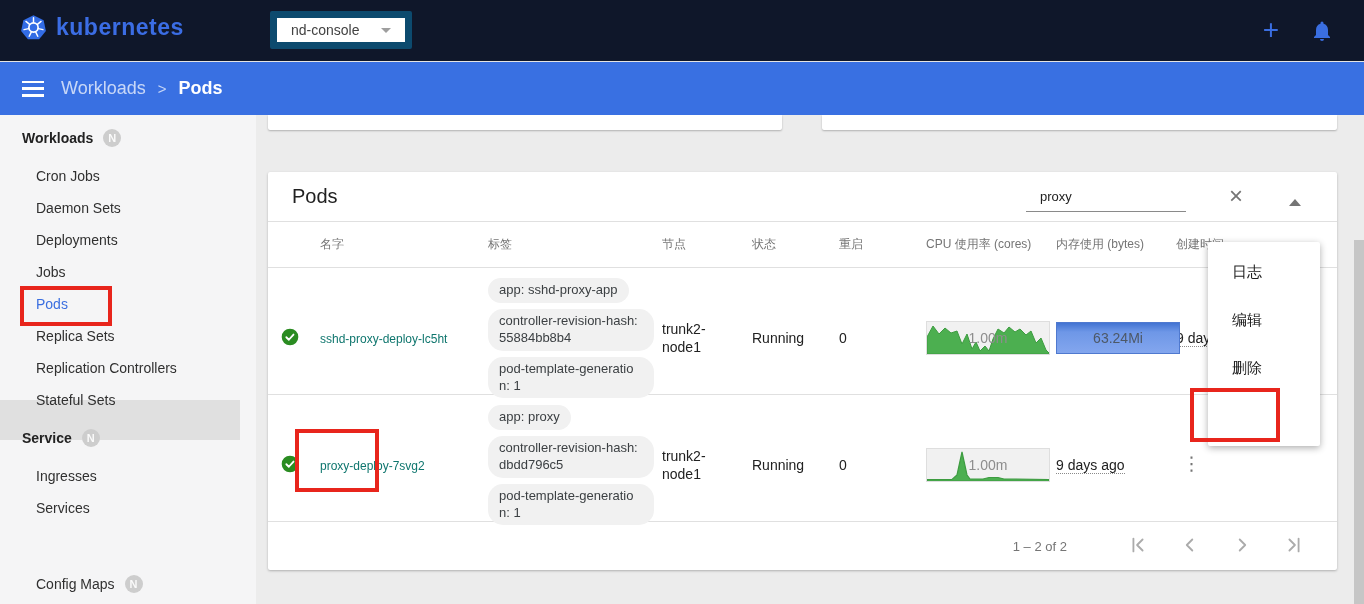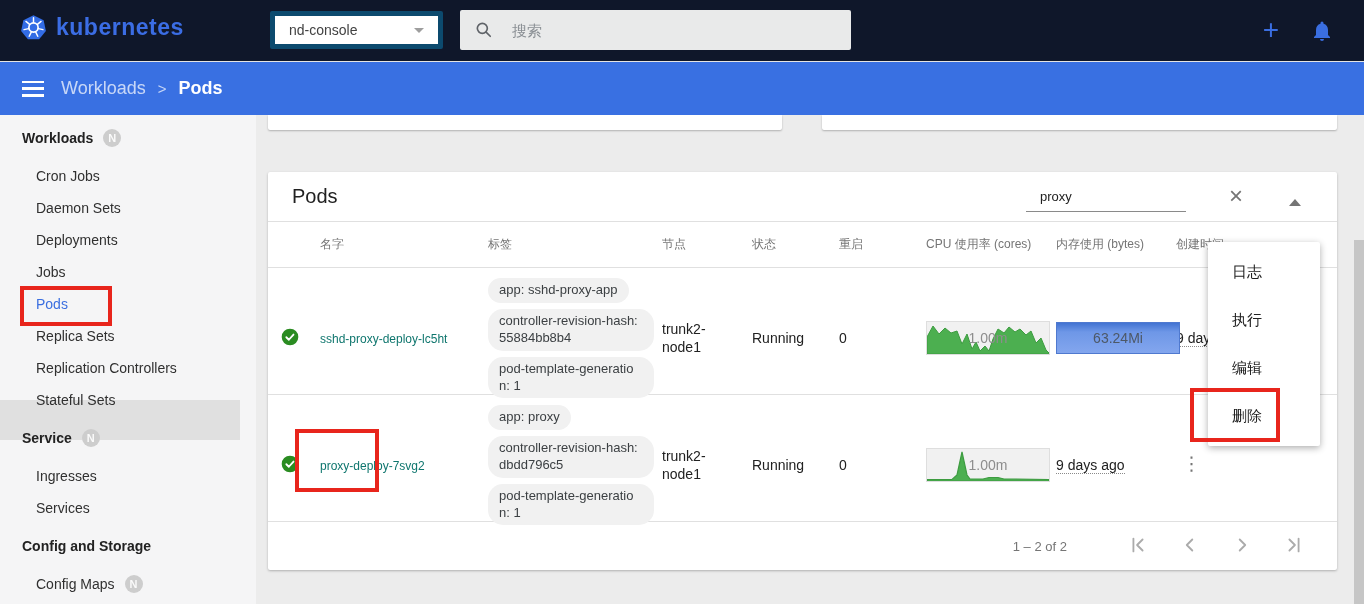--- a/index.html
+++ b/index.html
@@ -5,22 +5,22 @@
   * { margin:0; padding:0; box-sizing:border-box; }
   html,body { width:1364px; height:604px; overflow:hidden; }
   body { font-family:"Liberation Sans", sans-serif; background:#ececec; position:relative; }
   .screen { position:absolute; inset:0; }
 
   
   .topbar { position:absolute; left:0; top:0; width:1364px; height:62px; background:#0f172a;
             border-bottom:1px solid #e4e4e4; z-index:20; }
   .brand { position:absolute; left:20px; top:14px; display:flex; align-items:center; gap:9px; }
   .brand-text { color:#3b6de4; font-size:23px; font-weight:bold; letter-spacing:.5px; }
-  .ns-select { position:absolute; left:270px; top:11px; width:173px; height:38px; background:#fff;
-               border:5px solid #0c4a6e; border-radius:2px; display:flex; align-items:center;
+  .ns-select { position:absolute; left:270px; top:11px; width:142px; height:38px; background:#fff;
+               border:7px solid #0c4a6e; border-radius:2px; display:flex; align-items:center;
                padding:0 14px; font-size:14px; color:#424242; }
   .ns-caret { margin-left:auto; width:0; height:0; border-left:5px solid transparent;
               border-right:5px solid transparent; border-top:5px solid #9e9e9e; }
   .searchbox { position:absolute; left:460px; top:10px; width:391px; height:40px; background:#e9eaea;
                border-radius:2px; display:flex; align-items:center; padding:0 14px; gap:18px; }
   .searchbox input { border:none; outline:none; background:transparent; font-size:15px; color:#333;
                      font-family:"Liberation Sans", sans-serif; width:280px; }
   .searchbox input::placeholder { color:#8a8f94; }
   .topbar-plus { position:absolute; left:1256px; top:10px; width:30px; height:40px; border:none;
                  background:transparent; color:#3a6ee0; font-size:28px; font-weight:400; cursor:pointer; }
@@ -135,27 +135,20 @@
         </g>
       </svg>
       <span class="brand-text">kubernetes</span>
     </div>
 
     <div class="ns-select">
       <span>nd-console</span>
       <span class="ns-caret"></span>
     </div>
 
-    <div class="searchbox">
-      <svg width="20" height="20" viewBox="0 0 24 24">
-        <circle cx="10" cy="10" r="6" fill="none" stroke="#5f6368" stroke-width="2"></circle>
-        <line x1="14.8" y1="14.8" x2="19.5" y2="19.5" stroke="#5f6368" stroke-width="2" stroke-linecap="round"></line>
-      </svg>
-      <input type="text" placeholder="搜索" style="">
-    </div>
 
     <button class="topbar-plus">+</button>
     <button class="topbar-bell">
       <svg width="24" height="24" viewBox="0 0 24 24">
         <path fill="#3a6ee0" d="M12 22a2 2 0 0 0 2-2h-4a2 2 0 0 0 2 2zm6-6v-5c0-3.1-1.6-5.6-4.5-6.3V4a1.5 1.5 0 0 0-3 0v.7C7.6 5.4 6 7.9 6 11v5l-2 2v1h16v-1l-2-2z"></path>
       </svg>
     </button>
   </header>
 
   <nav class="navbar">
@@ -187,23 +180,20 @@
     <div class="side-item side-link" style="top:237px">Replication Controllers</div>
     <div class="side-item side-link" style="top:269px">Stateful Sets</div>
 
     <div class="side-item side-group" style="top:307px">
       <span>Service</span>
       <span class="nbadge">N</span>
     </div>
     <div class="side-item side-link" style="top:345px">Ingresses</div>
     <div class="side-item side-link" style="top:377px">Services</div>
 
-    <div class="side-item side-group" style="top:415px">
-      <span>Config and Storage</span>
-    </div>
     <div class="side-item side-link" style="top:453px">
       <span>Config Maps</span>
       <span class="nbadge">N</span>
     </div>
   </aside>
 
   <main class="content">
     <div class="stub stub-left"></div>
     <div class="stub stub-right"></div>
 
@@ -312,21 +302,20 @@
           <svg width="22" height="22" viewBox="0 0 24 24">
             <path d="M17 5v14M7 6l6 6-6 6" fill="none" stroke="#ababab" stroke-width="2" stroke-linecap="round" stroke-linejoin="round"></path>
           </svg>
         </button>
       </div>
     </section>
   </main>
 
   <div class="ctx-menu">
     <div class="ctx-item">日志</div>
-    <div class="ctx-item">执行</div>
     <div class="ctx-item">编辑</div>
     <div class="ctx-item">删除</div>
   </div>
 
   <div class="redbox redbox-sidebar"></div>
   <div class="redbox redbox-pod"></div>
   <div class="redbox redbox-delete"></div>
 
   <div class="scroll-thumb"></div>
 

